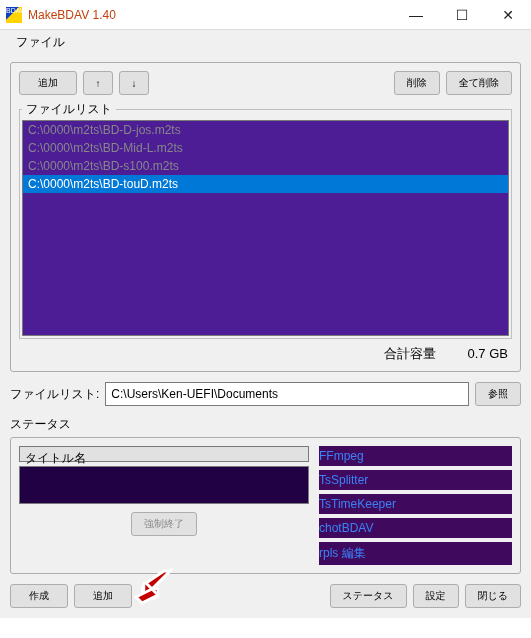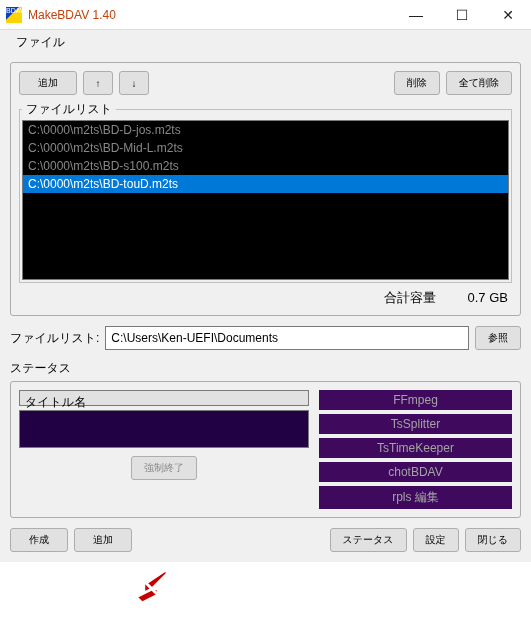--- a/index.html
+++ b/index.html
@@ -74,23 +74,23 @@
   }
   .btn.wide { padding: 4px 18px; }
   .btn.arrow { padding: 4px 10px; min-width: 30px; }
   .btn:disabled { color: #888; }
   fieldset.filelist {
     border: 1px solid #c0c0c0;
     margin: 0; padding: 2px;
   }
   fieldset.filelist legend { padding: 0 4px; color:#000; }
   .filebox {
-    background: #000000;
-    border: 1px solid #7a7a7a;
-    height: 160px;
+    background: #4c1d95;
+    border: 1px solid #7a7a7a;
+    height: 216px;
     overflow: hidden;
   }
   .file-row {
     padding: 2px 5px;
     font-size: 12px;
     color: #888;
     white-space: nowrap;
   }
   .file-row.selected {
     background: #0078d7;
@@ -129,22 +129,22 @@
   .darkbar {
     background: #220044;
     height: 38px;
     border: 1px solid #7a7a7a;
     margin-bottom: 8px;
   }
   .abort-row { text-align: center; }
   .stage-col { flex: 1; display:flex; flex-direction:column; gap:4px; }
   .stage {
     background: #3f0a5e;
-    color: #a3a3a3;
-    text-align: center;
+    color: #3b82f6;
+    text-align: left;
     padding: 3px 0;
     font-size: 12px;
   }
   .bottombar {
     display: flex;
     gap: 6px;
     align-items: center;
   }
   .arrow-callout {
     position: absolute;

